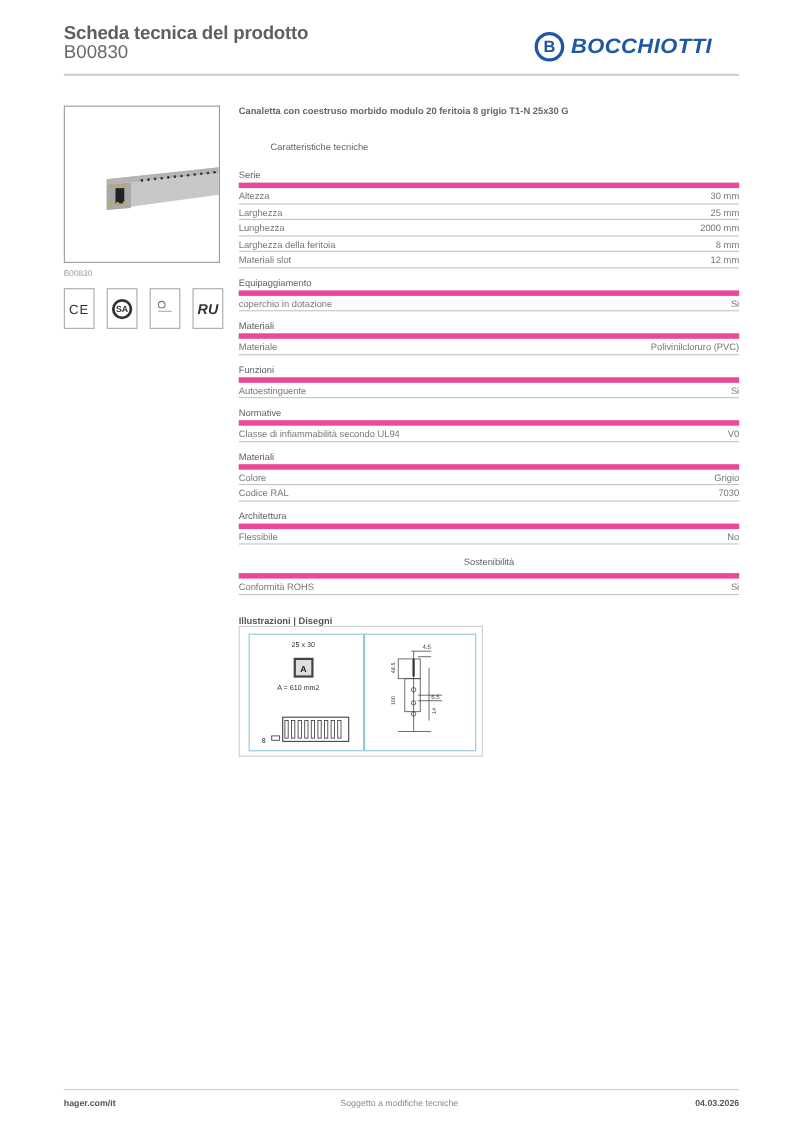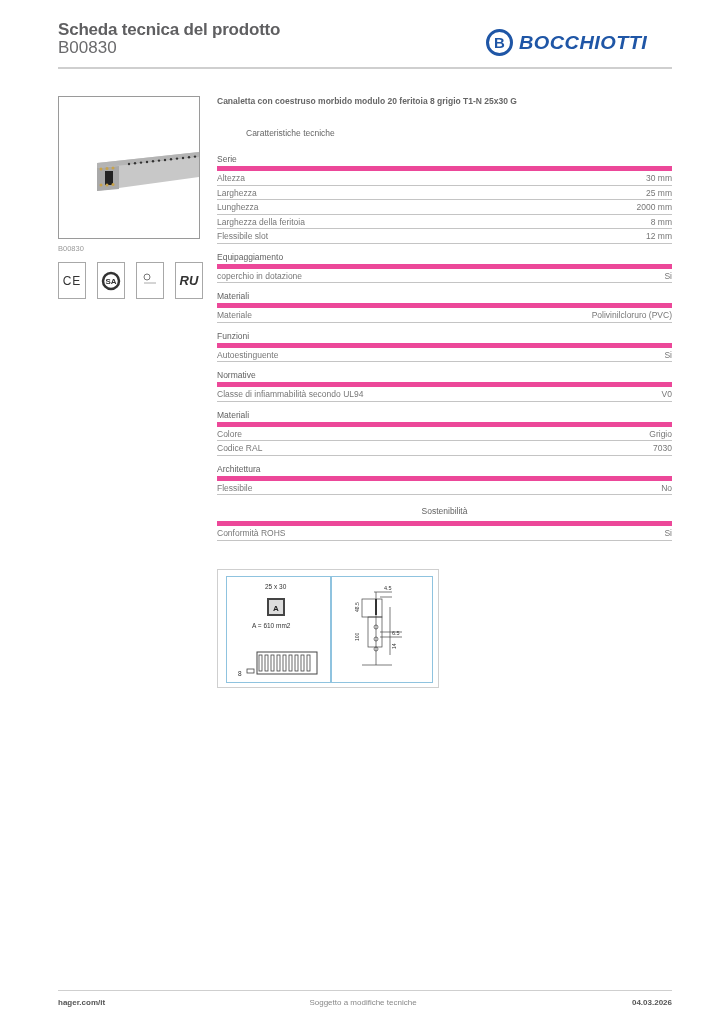--- a/index.html
+++ b/index.html
@@ -121,21 +121,21 @@
       </div>
     <div class="row">
         <span>Lunghezza</span>
         <span>2000 mm</span>
       </div>
     <div class="row">
         <span>Larghezza della feritoia</span>
         <span>8 mm</span>
       </div>
     <div class="row">
-        <span>Flessibile slot</span>
+        <span>Materiali slot</span>
         <span>12 mm</span>
       </div>
   </div>
 
   <div class="group">
     <div class="group-title">Equipaggiamento</div>
     <div class="row">
         <span>coperchio in dotazione</span>
         <span>Si</span>
       </div>
@@ -186,20 +186,21 @@
   </div>
 
   <div class="group" style="margin-top:10px;">
     <div class="group-title" style="padding-bottom:4px;text-align:center;">Sostenibilità</div>
     <div class="row">
         <span>Conformità ROHS</span>
         <span>Si</span>
       </div>
   </div>
 
+  <div class="ill-title" style="margin-top:18px;">Illustrazioni | Disegni</div>
 </div>
 
 <div class="drawings">
   <div class="draw-box draw-left">
     <div class="dim-label" style="left:38px;top:6px;">25 x 30</div>
     <div style="position:absolute;left:40px;top:21px;width:18px;height:18px;border:2px solid #444;background:#ddd;">
       <span style="position:absolute;left:4px;top:4px;font-size:8px;font-weight:bold;color:#222;">A</span>
     </div>
     <div class="dim-label" style="left:25px;top:45px;">A = 610 mm2</div>
     <svg style="position:absolute;left:8px;top:73px;" width="90" height="30" viewBox="0 0 90 30">

